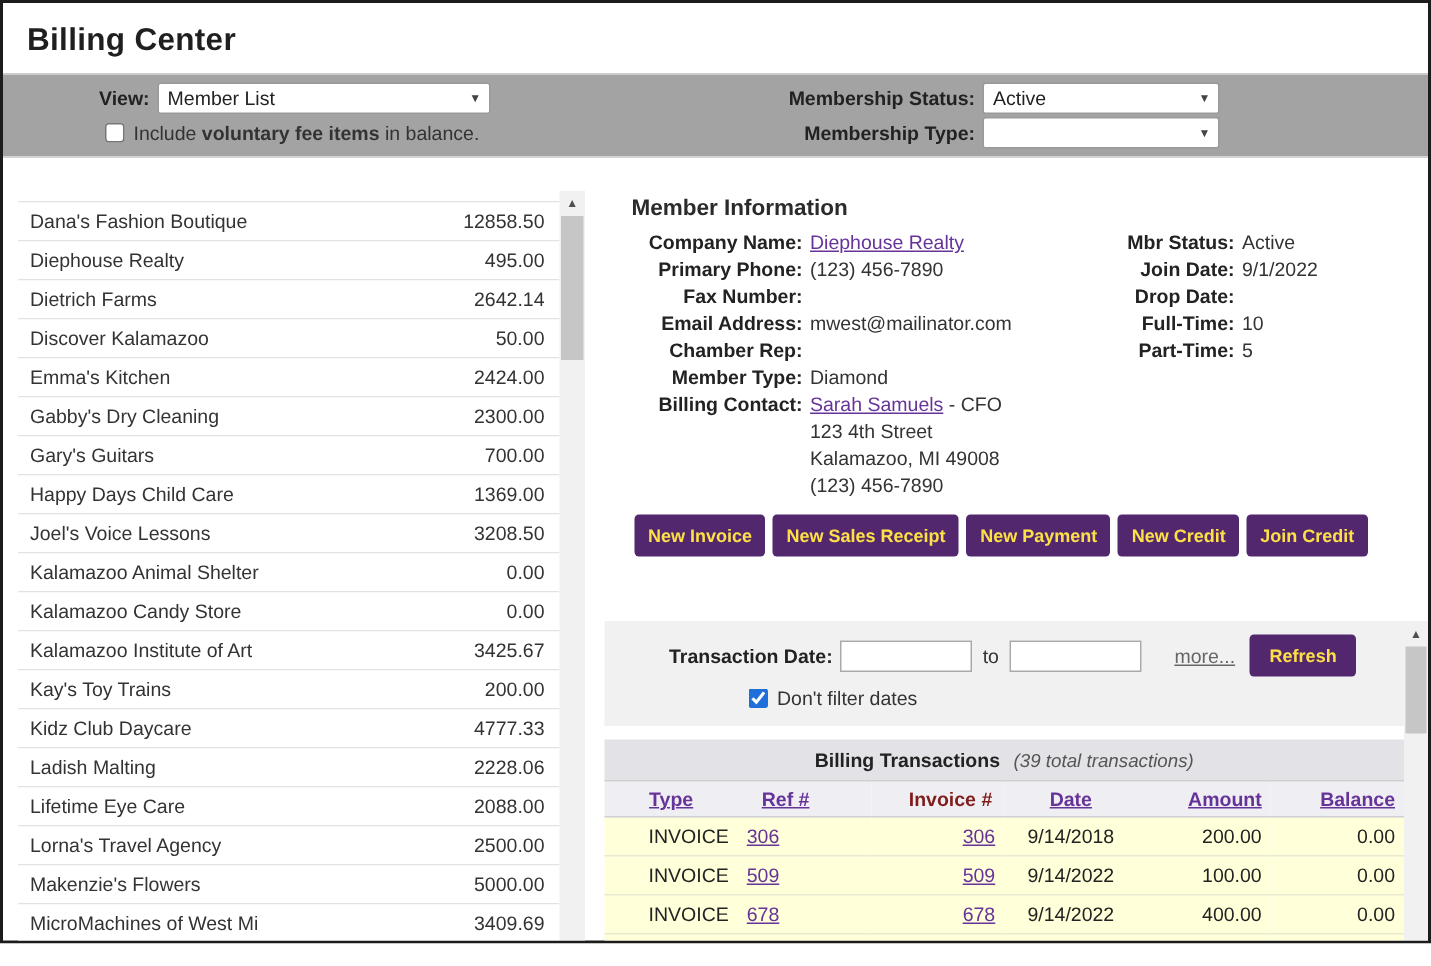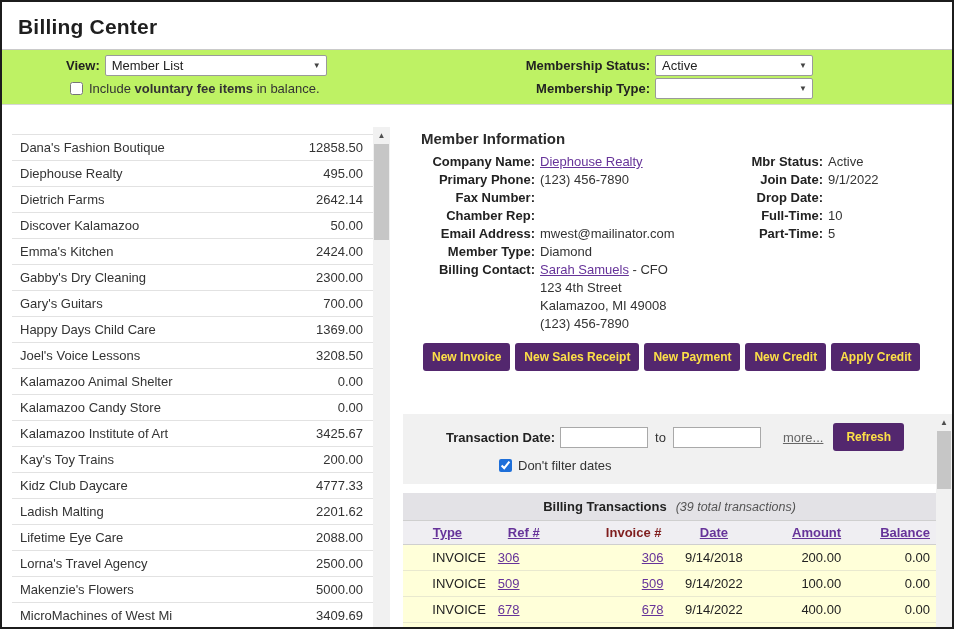--- a/index.html
+++ b/index.html
@@ -7,21 +7,21 @@
   body { font-family:"Liberation Sans",sans-serif; }
 
   .page { width:954px; height:629px; border:2px solid #1c1c1c; background:#fff;
           position:relative; overflow:hidden; font-size:13px; color:#333; }
 
   
   .header { padding:13px 16px 10px; background:#fff; }
   .header h1 { font-size:21px; font-weight:bold; color:#1f1f1f; letter-spacing:.2px; }
 
   
-  .filter-bar { background:#bef264; border-top:1px solid #cacaca; border-bottom:1px solid #d6d6d6; padding:5px 0; }
+  .filter-bar { background:#a3a3a3; border-top:1px solid #cacaca; border-bottom:1px solid #d6d6d6; padding:5px 0; }
   .filter-row { display:flex; align-items:center; height:21px; }
   .filter-row + .filter-row { margin-top:2px; }
   .f-left { flex:1; display:flex; align-items:center; }
   .row1-left { margin-left:64px; }
   .row2-left { margin-left:68px; }
   .f-right { margin-left:auto; display:flex; align-items:center; padding-right:139px; }
   .f-label { font-weight:bold; color:#222; }
   .f-right .f-label { width:200px; text-align:right; margin-right:5px; }
   .row1-left .f-label { margin-right:5px; }
 
@@ -198,21 +198,21 @@
           <div class="m-row">
             <span class="m-name">Kay's Toy Trains</span>
             <span class="m-bal">200.00</span>
           </div>
           <div class="m-row">
             <span class="m-name">Kidz Club Daycare</span>
             <span class="m-bal">4777.33</span>
           </div>
           <div class="m-row">
             <span class="m-name">Ladish Malting</span>
-            <span class="m-bal">2201.62</span>
+            <span class="m-bal">2228.06</span>
           </div>
           <div class="m-row">
             <span class="m-name">Lifetime Eye Care</span>
             <span class="m-bal">2088.00</span>
           </div>
           <div class="m-row">
             <span class="m-name">Lorna's Travel Agency</span>
             <span class="m-bal">2500.00</span>
           </div>
           <div class="m-row">
@@ -242,26 +242,26 @@
             </div>
           <div class="i-row">
               <span class="i-label">Primary Phone:</span>
               <span class="i-val">(123) 456-7890</span>
             </div>
           <div class="i-row">
               <span class="i-label">Fax Number:</span>
               <span class="i-val"></span>
             </div>
           <div class="i-row">
+              <span class="i-label">Email Address:</span>
+              <span class="i-val">mwest@mailinator.com</span>
+            </div>
+          <div class="i-row">
               <span class="i-label">Chamber Rep:</span>
               <span class="i-val"></span>
-            </div>
-          <div class="i-row">
-              <span class="i-label">Email Address:</span>
-              <span class="i-val">mwest@mailinator.com</span>
             </div>
           <div class="i-row">
               <span class="i-label">Member Type:</span>
               <span class="i-val">Diamond</span>
             </div>
           <div class="i-row">
               <span class="i-label">Billing Contact:</span>
               <span class="i-val"><a class="link">Sarah Samuels</a><span> - CFO</span></span>
             </div>
           <div class="i-row">
@@ -299,21 +299,21 @@
               <span class="i-val">5</span>
             </div>
         </div>
       </div>
 
       <div class="actions">
         <button class="btn">New Invoice</button>
         <button class="btn">New Sales Receipt</button>
         <button class="btn">New Payment</button>
         <button class="btn">New Credit</button>
-        <button class="btn">Apply Credit</button>
+        <button class="btn">Join Credit</button>
       </div>
 
       <div class="txn-wrap">
         <div class="txn-content">
           <div class="txn-filter-box">
             <div class="txn-line1">
               <span class="txn-label">Transaction Date:</span>
               <input class="txn-input" value="" style="">
               <span class="to">to</span>
               <input class="txn-input" value="" style="">

